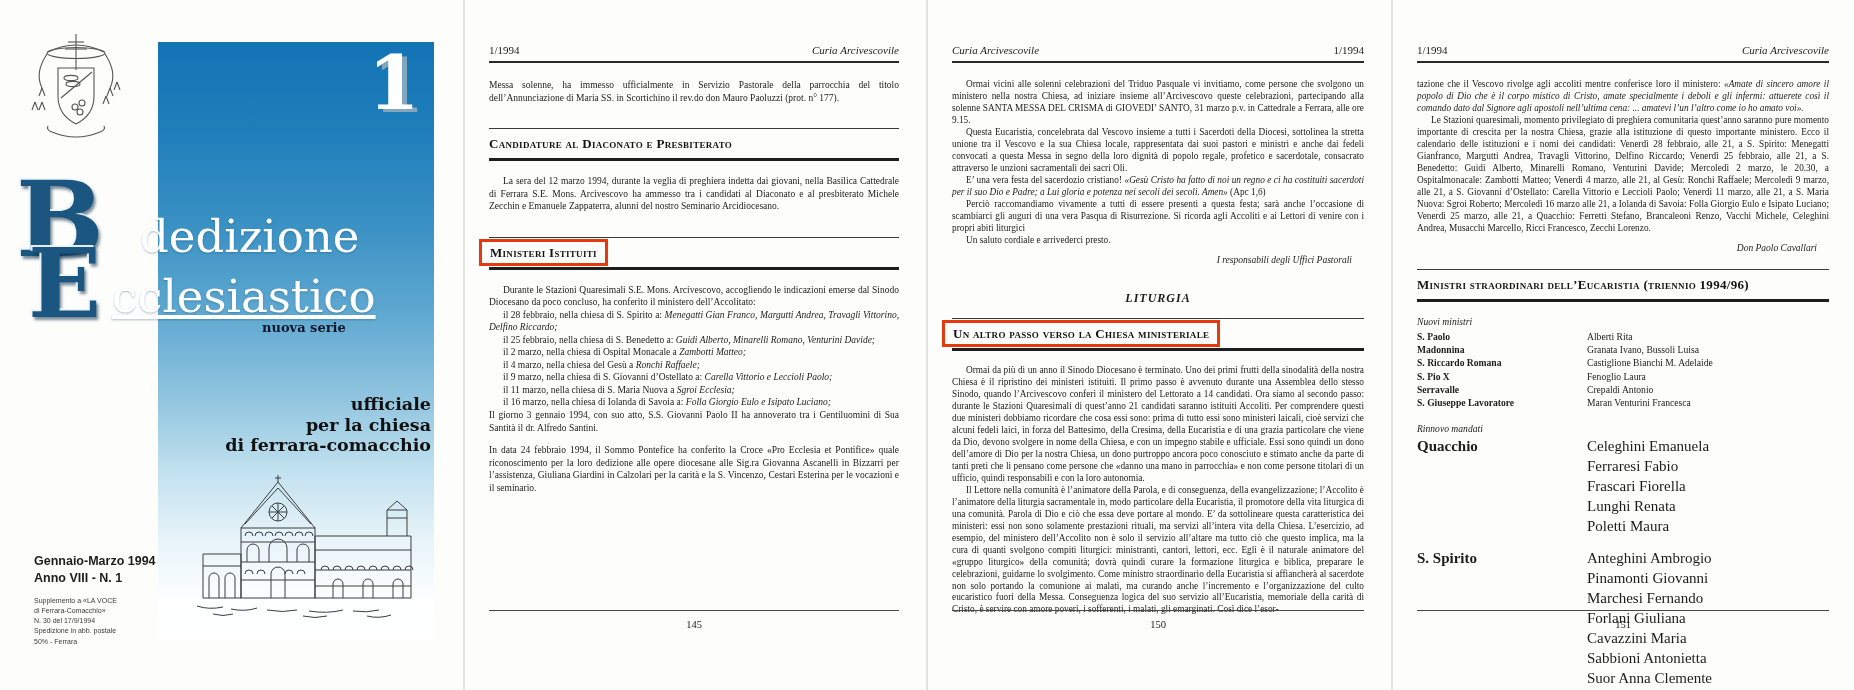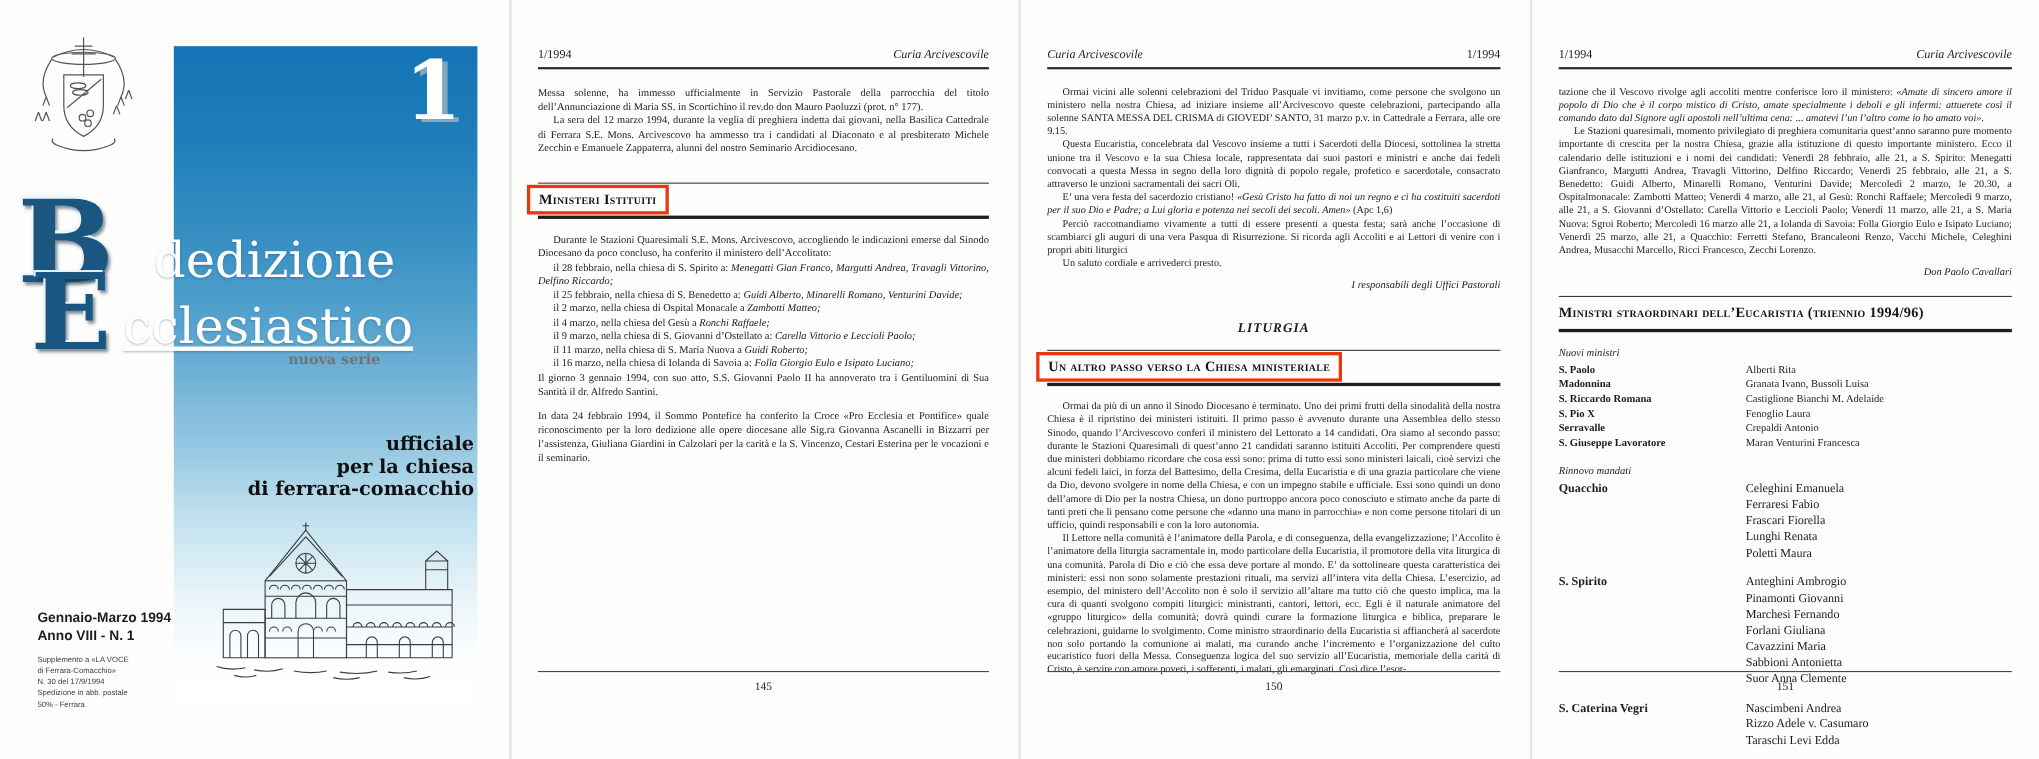--- a/index.html
+++ b/index.html
@@ -15,21 +15,21 @@
   .bignum{position:absolute;left:368px;top:46px;font-size:74px;font-weight:bold;color:#ffffff;
     font-family:"DejaVu Serif",serif;text-shadow:5px 3px 0 rgba(150,175,190,.85);line-height:1;}
   .blet{position:absolute;font-family:"DejaVu Serif",serif;font-weight:bold;color:#1a567f;line-height:1;
     text-shadow:-2px -2px 0 rgba(235,246,252,.95),2px 3px 3px rgba(15,45,70,.55);}
   .blet.b{left:16px;top:168px;font-size:104px;}
   .blet.e{left:28px;top:236px;font-size:96px;}
   .wword{position:absolute;color:#ffffff;font-family:"DejaVu Serif",serif;line-height:1;
     text-shadow:0 1px 2px rgba(20,70,105,.35);}
   .w1{left:140px;top:214px;font-size:45px;}
   .w2{left:112px;top:274px;font-size:45px;text-decoration:underline;}
-  .series{position:absolute;left:262px;top:320px;font-size:13px;font-weight:bold;color:#737373;font-family:"DejaVu Serif",serif;}
+  .series{position:absolute;left:262px;top:320px;font-size:13px;font-weight:bold;color:#0f172a;font-family:"DejaVu Serif",serif;}
   .tagline{position:absolute;right:32px;top:394px;text-align:right;font-weight:bold;font-size:17.5px;
     line-height:1.18;color:#101010;font-family:"DejaVu Serif",serif;}
   .coat{position:absolute;left:30px;top:30px;}
   .duomo{position:absolute;left:183px;top:466px;}
   .issuedate{position:absolute;left:34px;top:553px;font-family:"Liberation Sans",sans-serif;
     font-weight:bold;font-size:12.5px;line-height:1.35;color:#1d1d1d;}
   .suppl{position:absolute;left:34px;top:596px;font-family:"Liberation Sans",sans-serif;
     font-size:7px;line-height:1.45;color:#3c3c3c;}
 
   
@@ -38,29 +38,29 @@
     border-bottom:2.5px solid #2b2b2b;padding-bottom:5px;}
   .hdr .it{font-style:italic;}
   p.bp{font-size:9.5px;line-height:1.32;text-align:justify;margin:0;}
   .p3 p.bp, .p4 p.bp{font-size:9.3px;line-height:1.29;}
   p.ind{text-indent:14px;}
   .it{font-style:italic;}
   .sect{margin:24px 0 14px;border-top:1.5px solid #3a3a3a;border-bottom:3px solid #1e1e1e;
     padding:5px 0 6px;position:relative;}
   .sect-title{font-weight:bold;font-variant:small-caps;font-size:13px;letter-spacing:.3px;color:#141414;}
   .redbox{display:inline-block;border:3.5px solid #e8380d;padding:1px 8px 2px;margin:-6px 0 -7px -10px;}
-  .sig{font-style:italic;text-align:right;font-size:9.5px;margin:8px 0 0 0;}
+  .sig{font-style:italic;text-align:right;font-size:9.5px;margin:8px 12px 0 0;}
   .kicker{text-align:center;font-weight:bold;font-size:12px;letter-spacing:1px;margin:26px 0 4px;font-style:italic;}
   .pgnum{position:absolute;top:610px;left:24px;right:27px;border-top:1.5px solid #4a4a4a;
     text-align:center;padding-top:8px;font-size:10.5px;color:#222;}
   .mlabel{font-style:italic;font-size:9.6px;margin:12px 0 3px;}
   .mrow{display:flex;font-size:9.6px;line-height:1.38;}
   .mplace{width:170px;font-weight:bold;}
   .mnames{flex:1;}
-  .mgroup{display:flex;font-size:11px;line-height:1.33;margin:0 0 12px;}
+  .mgroup{display:flex;font-size:15px;line-height:1.33;margin:0 0 12px;}
   .mgroup .mplace{width:170px;} .gap10{height:10px;} .gap16{height:16px;}
 </style>
 </head>
 <body>
 
 <div class="strip">
 
   <div class="page p1">
     <div class="bluepanel"></div>
 
@@ -139,32 +139,35 @@
 
   <div class="page p2 sep">
     <div class="content">
       <div class="hdr">
         <span>1/1994</span>
         <span class="it">Curia Arcivescovile</span>
       </div>
       <div class="gap16"></div>
       <p class="bp">Messa solenne, ha immesso ufficialmente in Servizio Pastorale della parrocchia del titolo dell’Annunciazione di Maria SS. in Scortichino il rev.do don Mauro Paoluzzi (prot. n° 177).</p>
 
+      <div class="sect">
+        <span class="sect-title">Candidature al Diaconato e Presbiterato</span>
+      </div>
       <p class="bp ind">La sera del 12 marzo 1994, durante la veglia di preghiera indetta dai giovani, nella Basilica Cattedrale di Ferrara S.E. Mons. Arcivescovo ha ammesso tra i candidati al Diaconato e al presbiterato Michele Zecchin e Emanuele Zappaterra, alunni del nostro Seminario Arcidiocesano.</p>
 
       <div class="sect">
         <span class="redbox"><span class="sect-title">Ministeri Istituiti</span></span>
       </div>
       <p class="bp ind">Durante le Stazioni Quaresimali S.E. Mons. Arcivescovo, accogliendo le indicazioni emerse dal Sinodo Diocesano da poco concluso, ha conferito il ministero dell’Accolitato:</p>
       <p class="bp ind"><span>il 28 febbraio, nella chiesa di S. Spirito a: </span><span class="it">Menegatti Gian Franco, Margutti Andrea, Travagli Vittorino, Delfino Riccardo;</span></p>
       <p class="bp ind"><span>il 25 febbraio, nella chiesa di S. Benedetto a: </span><span class="it">Guidi Alberto, Minarelli Romano, Venturini Davide;</span></p>
       <p class="bp ind"><span>il 2 marzo, nella chiesa di Ospital Monacale a </span><span class="it">Zambotti Matteo;</span></p>
       <p class="bp ind"><span>il 4 marzo, nella chiesa del Gesù a </span><span class="it">Ronchi Raffaele;</span></p>
       <p class="bp ind"><span>il 9 marzo, nella chiesa di S. Giovanni d’Ostellato a: </span><span class="it">Carella Vittorio e Leccioli Paolo;</span></p>
-      <p class="bp ind"><span>il 11 marzo, nella chiesa di S. Maria Nuova a </span><span class="it">Guidi Roberto;</span></p>
+      <p class="bp ind"><span>il 11 marzo, nella chiesa di S. Maria Nuova a </span><span class="it">Sgroi Ecclesia;</span></p>
       <p class="bp ind"><span>il 16 marzo, nella chiesa di Iolanda di Savoia a: </span><span class="it">Folla Giorgio Eulo e Isipato Luciano;</span></p>
 
       <p class="bp">Il giorno 3 gennaio 1994, con suo atto, S.S. Giovanni Paolo II ha annoverato tra i Gentiluomini di Sua Santità il dr. Alfredo Santini.</p>
       <div class="gap10"></div>
       <p class="bp">In data 24 febbraio 1994, il Sommo Pontefice ha conferito la Croce «Pro Ecclesia et Pontifice» quale riconoscimento per la loro dedizione alle opere diocesane alle Sig.ra Giovanna Ascanelli in Bizzarri per l’assistenza, Giuliana Giardini in Calzolari per la carità e la S. Vincenzo, Cestari Esterina per le vocazioni e il seminario.</p>
     </div>
     <div class="pgnum">145</div>
   </div>
 
   <div class="page p3 sep">

